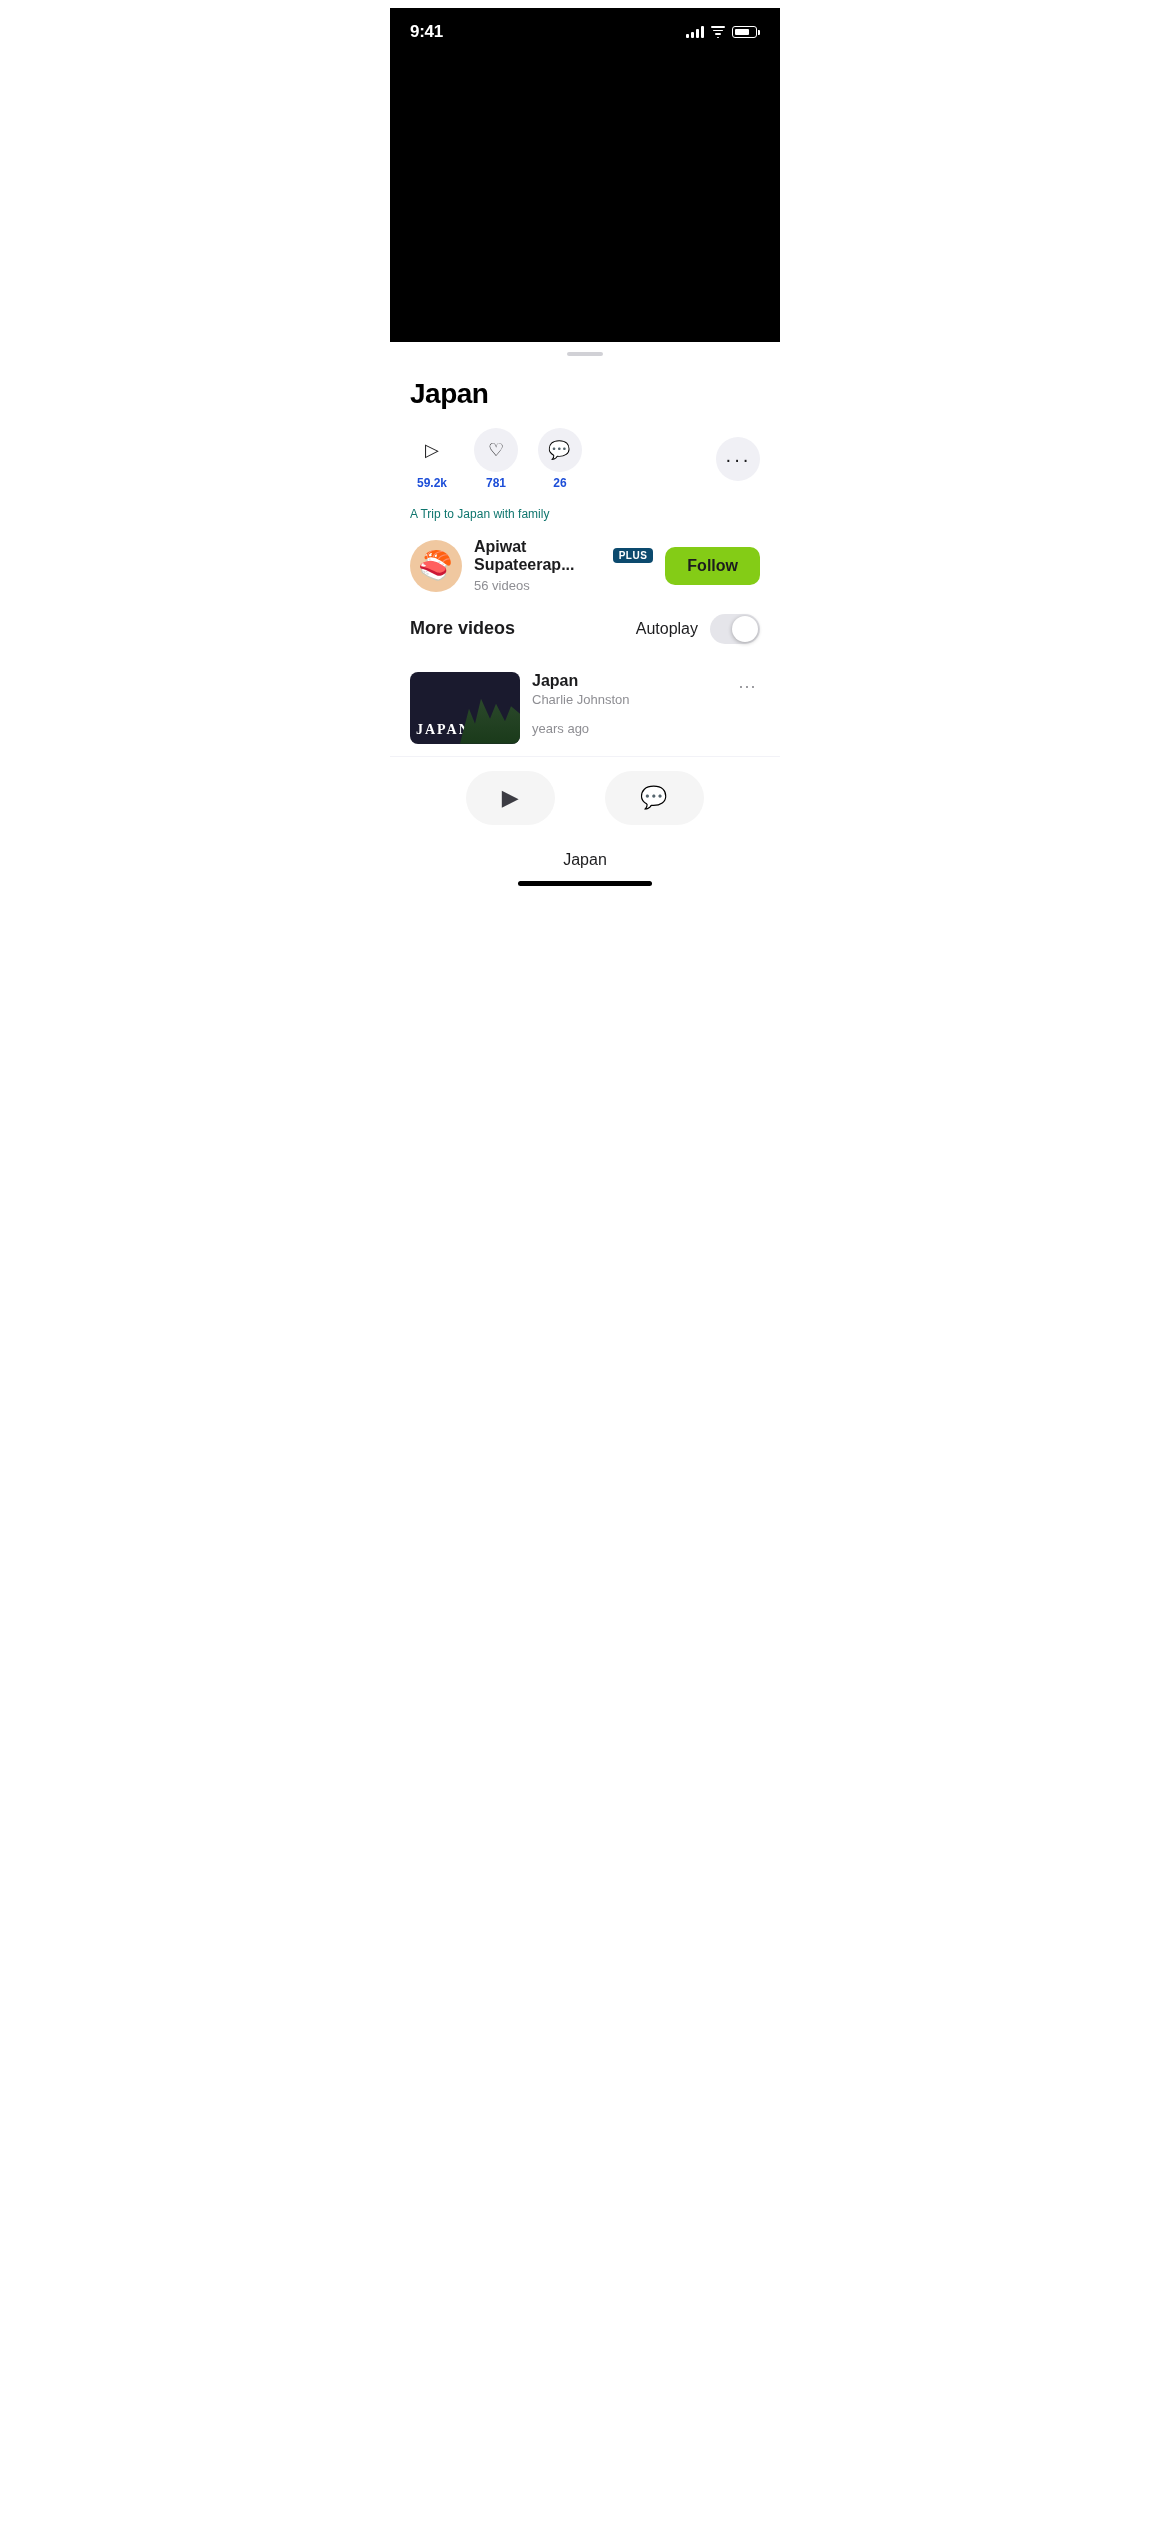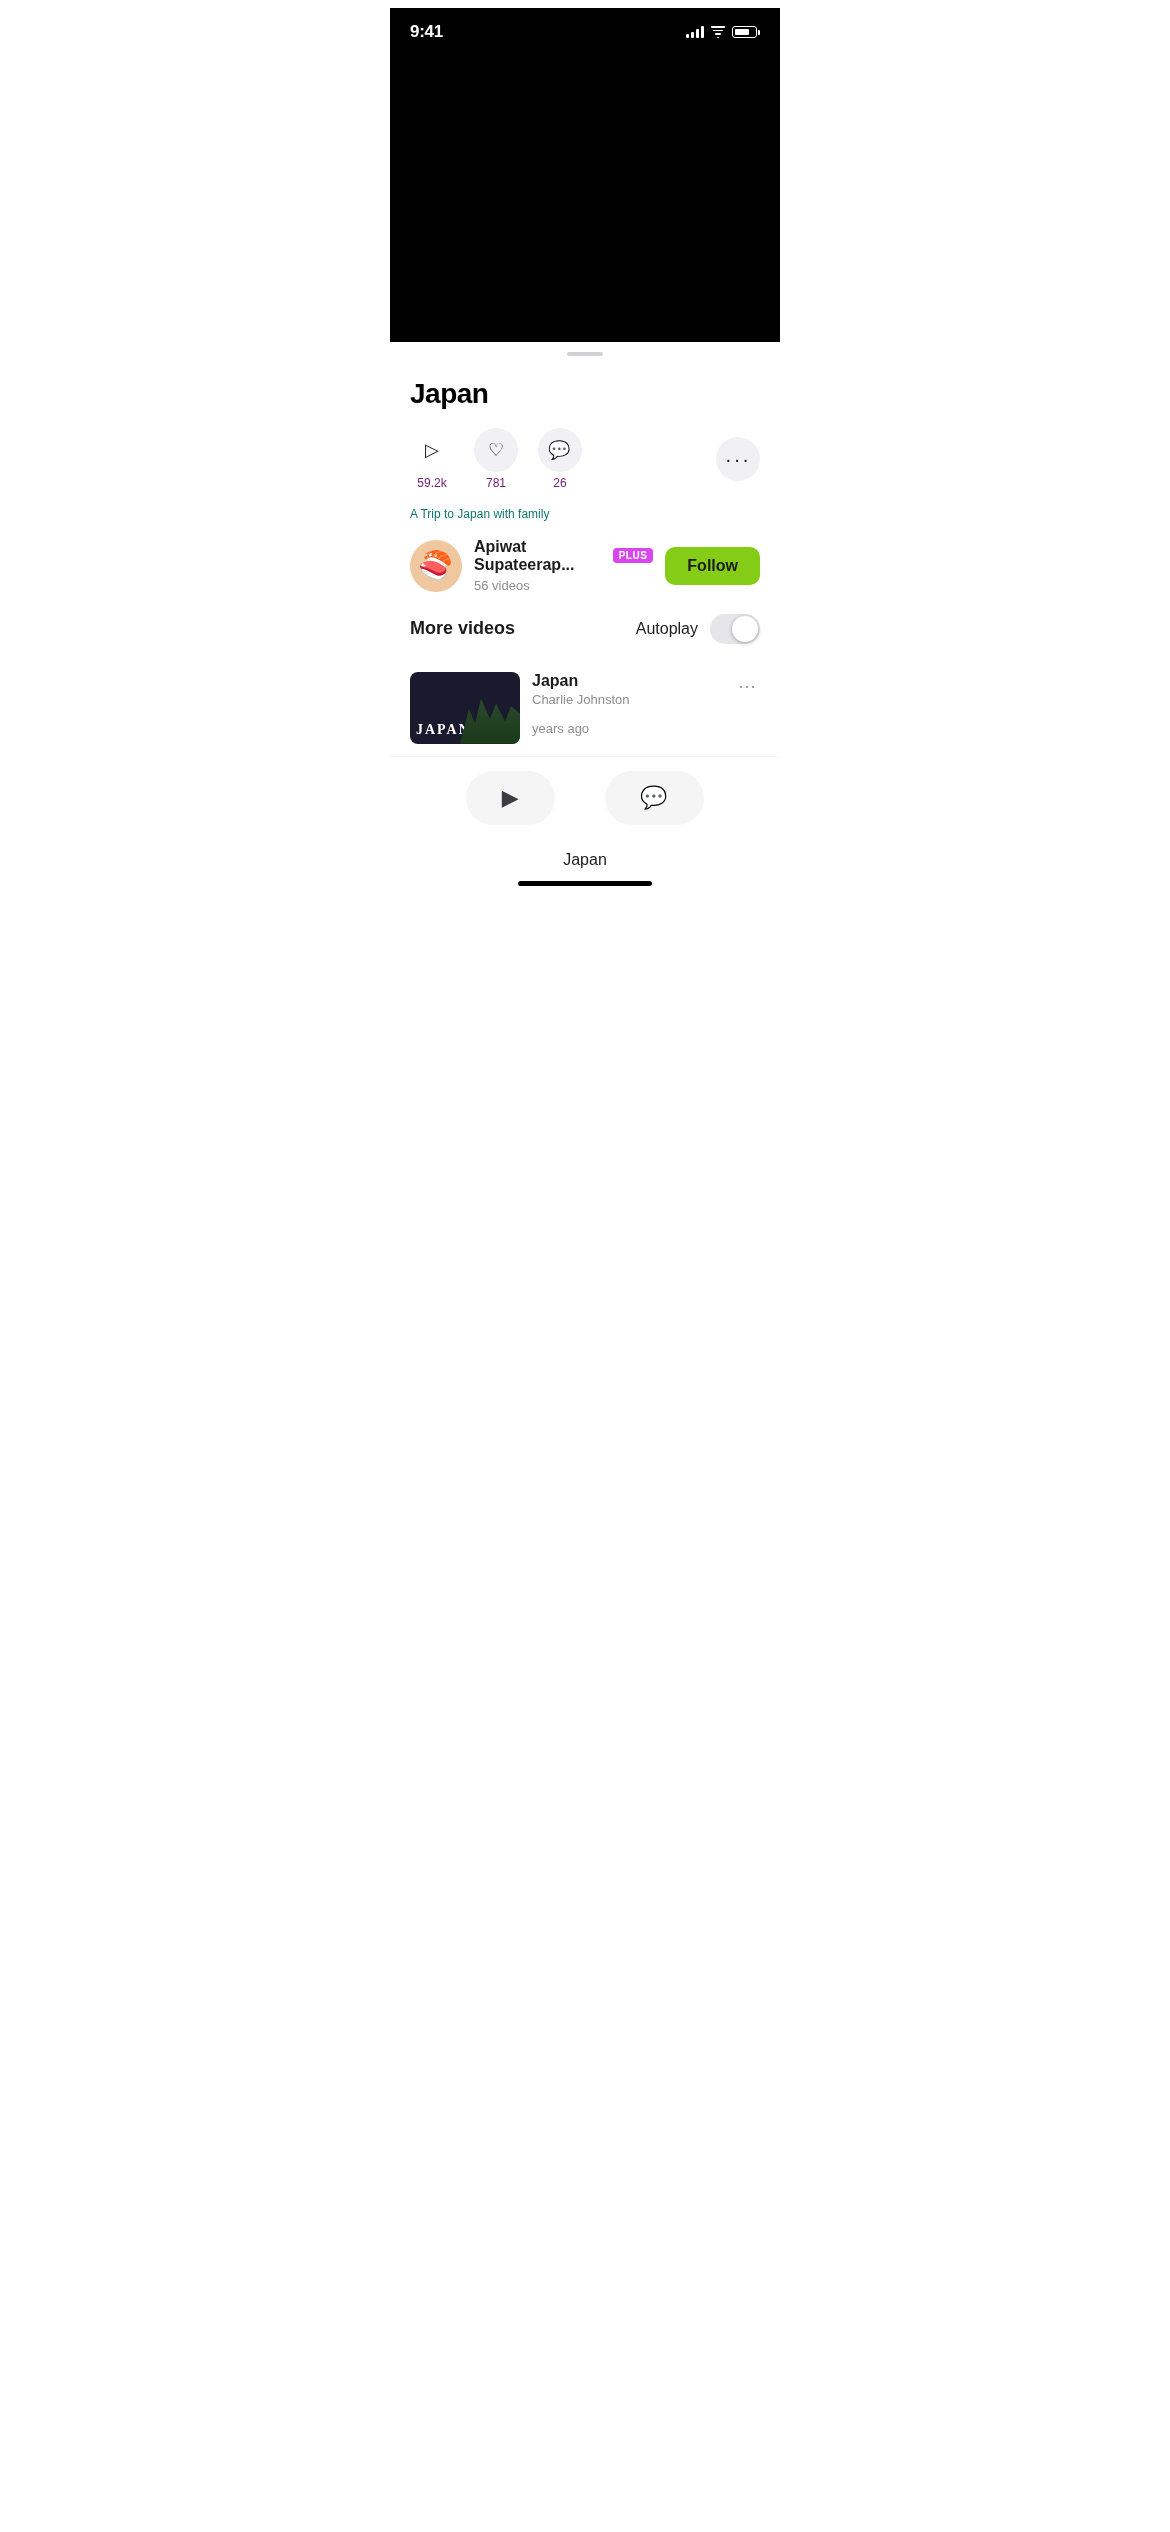--- a/index.html
+++ b/index.html
@@ -149,22 +149,22 @@
     }
     .stat-icon-wrap.plain {
       background: transparent;
     }
     .stat-icon {
       font-size: 18px;
       color: #1c1c1e;
     }
     .stat-count {
       font-size: 12px;
-      color: #701a75;
-      font-weight: 400;
+      color: #1d4ed8;
+      font-weight: 700;
     }
     .more-btn {
       margin-left: auto;
       width: 44px;
       height: 44px;
       border-radius: 50%;
       background: #f0f0f5;
       display: flex;
       align-items: center;
       justify-content: center;
@@ -217,21 +217,21 @@
       align-items: center;
       gap: 8px;
       margin-bottom: 2px;
     }
     .author-name {
       font-size: 16px;
       font-weight: 600;
       color: #1c1c1e;
     }
     .plus-badge {
-      background: #d946ef;
+      background: #0c4a6e;
       color: #fff;
       font-size: 10px;
       font-weight: 700;
       padding: 2px 6px;
       border-radius: 4px;
       letter-spacing: 0.5px;
     }
     .author-videos {
       font-size: 13px;
       color: #8e8e93;

